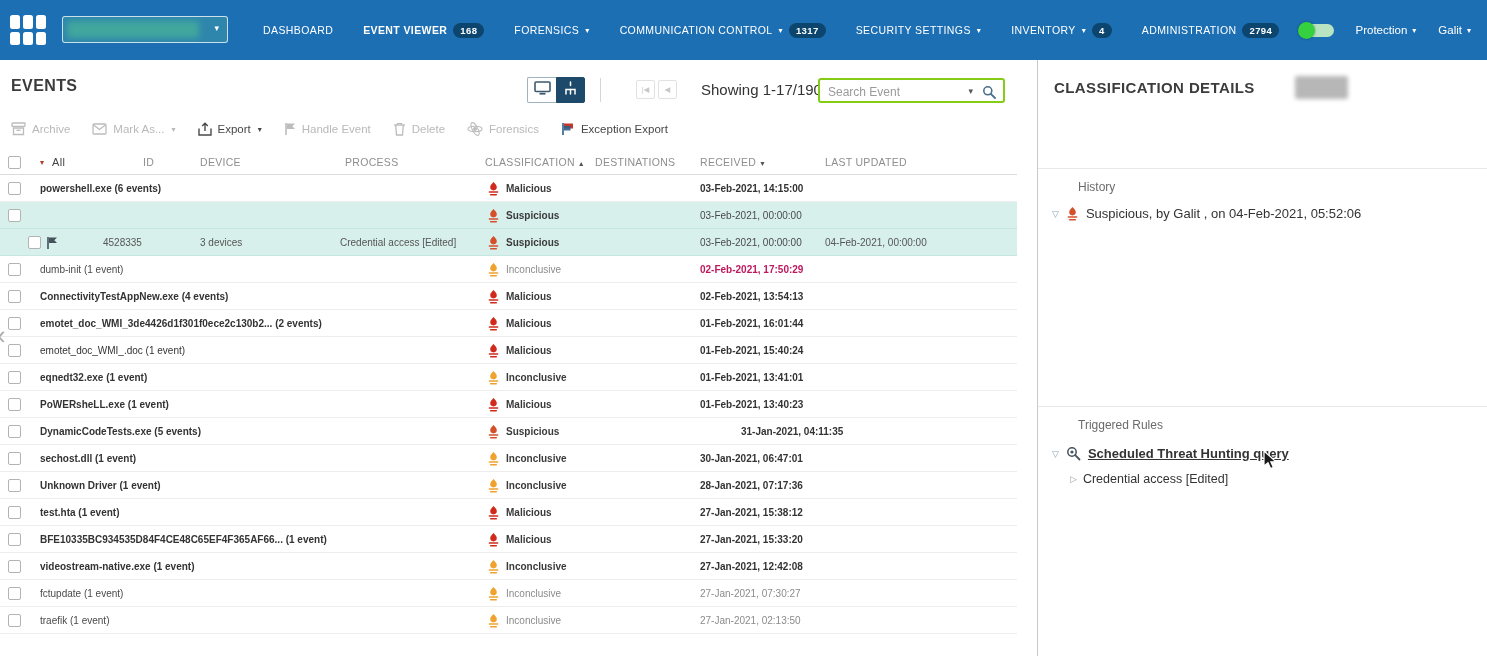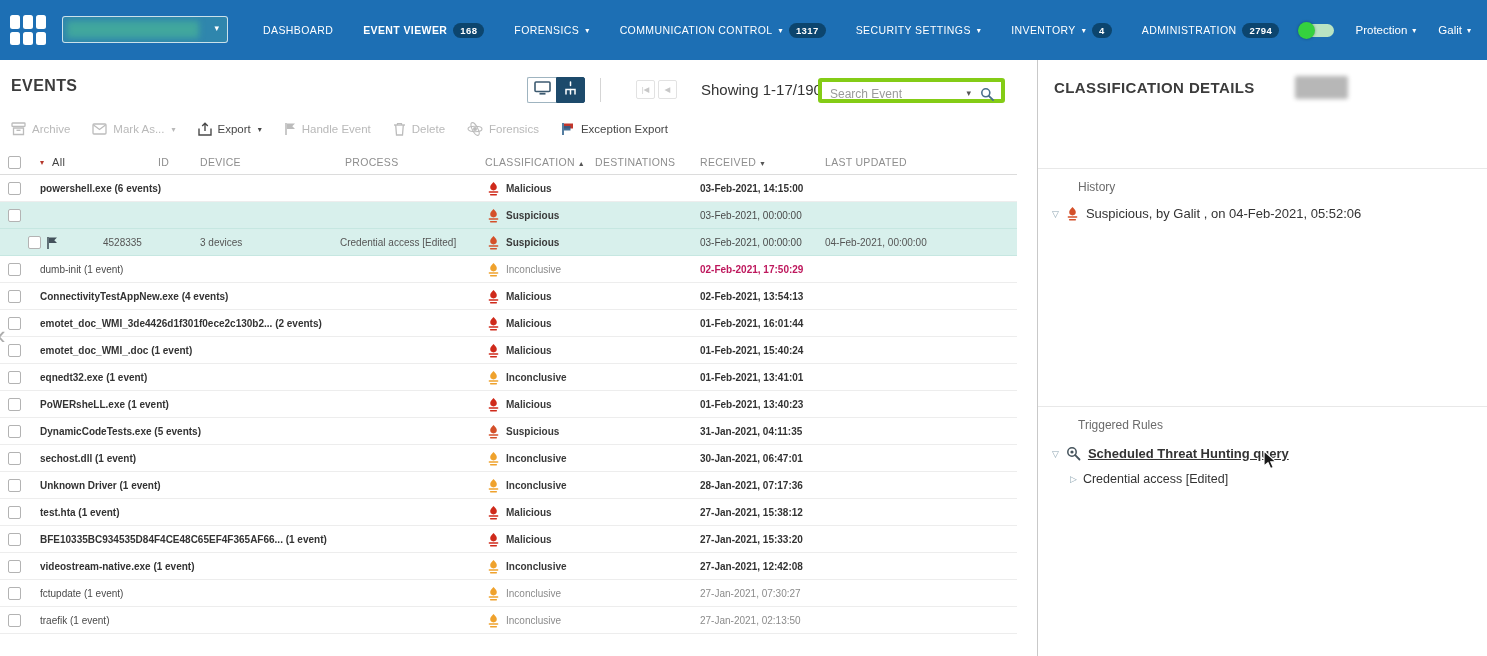--- a/index.html
+++ b/index.html
@@ -27,38 +27,38 @@
   .panel-title{position:absolute;left:11px;top:17px;font-size:16px;font-weight:700;color:#3c3c3c;letter-spacing:.4px;}
   .view-toggle{position:absolute;left:527px;top:17px;display:flex;}
   .vt-btn{width:29px;height:26px;display:flex;align-items:center;justify-content:center;cursor:pointer;}
   .vt-btn.off{background:#fff;border:1px solid #9fb4c0;border-right:none;border-radius:2px 0 0 2px;}
   .vt-btn.on{background:#1d4a6b;border:1px solid #1d4a6b;border-radius:0 2px 2px 0;}
   .ctl-divider{position:absolute;left:600px;top:18px;width:1px;height:24px;background:#d5d5d5;}
   .pager{position:absolute;left:636px;top:20px;display:flex;align-items:center;gap:3px;}
   .pg-btn{width:19px;height:19px;border:1px solid #d2d2d2;border-radius:2px;background:#fff;font-size:7.5px;display:flex;align-items:center;justify-content:center;color:#666;cursor:pointer;}
   .pg-btn.disabled{color:#c8c8c8;border-color:#e2e2e2;cursor:default;}
   .pg-text{font-size:15px;color:#333;margin:0 21px;white-space:nowrap;}
-  .search-box{position:absolute;left:818px;top:18px;width:187px;height:25px;border:4px solid #84cc16;border-radius:3px;background:#fff;}
+  .search-box{position:absolute;left:818px;top:18px;width:187px;height:25px;border:2px solid #84cc16;border-radius:3px;background:#fff;}
   .search-input{position:absolute;left:8px;top:1px;width:128px;height:21px;border:none;outline:none;font-size:12px;color:#444;font-family:inherit;background:transparent;}
   .search-input::placeholder{color:#9a9a9a;}
   .search-caret{position:absolute;right:30px;top:6px;font-size:9px;color:#555;cursor:pointer;}
   .search-icon{position:absolute;right:7px;top:5px;cursor:pointer;}
   .toolbar{position:absolute;left:11px;top:56px;height:26px;display:flex;align-items:center;gap:22px;}
   .tb-item{display:flex;align-items:center;gap:6px;font-size:11.5px;cursor:pointer;white-space:nowrap;}
   .tb-item.disabled{color:#b9b9b9;cursor:default;}
   .tb-item.enabled{color:#474747;}
   .tb-caret{font-size:8px;margin-left:1px;}
   .thead{position:absolute;left:0;top:90px;width:1017px;height:25px;border-bottom:1px solid #dcdcdc;background:#fff;}
   .th{position:absolute;top:0;line-height:25px;font-size:10.5px;color:#8e8e8e;letter-spacing:.3px;white-space:nowrap;}
   .sort{font-size:7px;color:#555;margin-left:3px;}
   .checkbox{width:13px;height:13px;border:1px solid #b3b3b3;border-radius:2px;background:#fff;display:inline-block;cursor:pointer;}
   .thead .checkbox{position:absolute;left:8px;top:6px;}
   .th-all-caret{left:40px;font-size:8px;color:#b5382c;cursor:pointer;}
   .th-all{left:52px;color:#444;font-size:11px;cursor:pointer;}
-  .th-id{left:158px}.th-dev{left:200px}.th-proc{left:345px}.th-cls{left:485px;cursor:pointer;}
+  .th-id{left:143px}.th-dev{left:200px}.th-proc{left:345px}.th-cls{left:485px;cursor:pointer;}
   .th-dest{left:595px}.th-recv{left:700px;cursor:pointer;}.th-upd{left:825px}
   .rows{position:absolute;left:0;top:115px;width:1017px;}
   .row{position:relative;height:27px;border-bottom:1px solid #ededed;background:#fff;cursor:pointer;}
   .row.selected{background:#d8f0ec;border-bottom-color:#c6e7e1;}
   .cell{position:absolute;top:0;line-height:27px;font-size:10px;white-space:nowrap;}
   .row .checkbox{position:absolute;top:7px;}
   .icn{position:absolute;top:7px;line-height:0;}
   .c-check{left:8px}.c-check2{left:28px}.c-flag{left:46px}.c-id{left:103px;color:#555}.c-dev{left:200px;color:#555}
   .c-proc{left:340px;color:#555}.c-clsicon{left:487px}.c-cls{left:506px}.c-recv{left:700px}.c-upd{left:825px;color:#555}
   .c-gridicon{left:64px}.c-sumlabel{left:86px;color:#5b6b74}.c-sumvalue{left:246px;color:#5b6b74}
@@ -319,21 +319,21 @@
         <span class="icn c-clsicon"><svg width="13" height="14" viewBox="0 0 13 14">
             <path d="M6.5 0C8 1.8 9.8 2.9 9.8 5.1a3.3 3.3 0 0 1-6.6 0C3.2 3.3 5 1.9 6.5 0Z" fill="#cf2a1b"></path>
             <rect x="1.6" y="9.2" width="9.8" height="1.6" rx=".8" fill="#cf2a1b"></rect>
             <rect x="2.9" y="11.9" width="7.2" height="1.6" rx=".8" fill="#cf2a1b"></rect>
           </svg></span>
         <span class="cell c-cls" style="font-weight:700;color:#3a3a3a;">Malicious</span>
         <span class="cell c-recv" style="font-weight:700;color:#333;">01-Feb-2021, 16:01:44</span>
       </div>
       <div class="row">
         <span class="checkbox c-check"></span>
-        <span class="cell c-name" style="font-weight:700;color:#333;text-align:right;">emotet_doc_WMI_.doc <span>(1 event)</span></span>
+        <span class="cell c-name" style="font-weight:400;color:#333;text-align:right;">emotet_doc_WMI_.doc <span>(1 event)</span></span>
         <span class="icn c-clsicon"><svg width="13" height="14" viewBox="0 0 13 14">
             <path d="M6.5 0C8 1.8 9.8 2.9 9.8 5.1a3.3 3.3 0 0 1-6.6 0C3.2 3.3 5 1.9 6.5 0Z" fill="#cf2a1b"></path>
             <rect x="1.6" y="9.2" width="9.8" height="1.6" rx=".8" fill="#cf2a1b"></rect>
             <rect x="2.9" y="11.9" width="7.2" height="1.6" rx=".8" fill="#cf2a1b"></rect>
           </svg></span>
         <span class="cell c-cls" style="font-weight:700;color:#3a3a3a;">Malicious</span>
         <span class="cell c-recv" style="font-weight:700;color:#333;">01-Feb-2021, 15:40:24</span>
       </div>
       <div class="row">
         <span class="checkbox c-check"></span>
@@ -359,21 +359,21 @@
       </div>
       <div class="row">
         <span class="checkbox c-check"></span>
         <span class="cell c-name" style="font-weight:700;color:#333;">DynamicCodeTests.exe <span>(5 events)</span></span>
         <span class="icn c-clsicon"><svg width="13" height="14" viewBox="0 0 13 14">
             <path d="M6.5 0C8 1.8 9.8 2.9 9.8 5.1a3.3 3.3 0 0 1-6.6 0C3.2 3.3 5 1.9 6.5 0Z" fill="#d4502a"></path>
             <rect x="1.6" y="9.2" width="9.8" height="1.6" rx=".8" fill="#d4502a"></rect>
             <rect x="2.9" y="11.9" width="7.2" height="1.6" rx=".8" fill="#d4502a"></rect>
           </svg></span>
         <span class="cell c-cls" style="font-weight:700;color:#3a3a3a;">Suspicious</span>
-        <span class="cell c-recv" style="font-weight:700;color:#333;">31-Jan-2021, 04:11:35</span>
+        <span class="cell c-recv" style="font-weight:700;color:#333;margin-left:41px;">31-Jan-2021, 04:11:35</span>
       </div>
       <div class="row">
         <span class="checkbox c-check"></span>
         <span class="cell c-name" style="font-weight:700;color:#333;">sechost.dll <span>(1 event)</span></span>
         <span class="icn c-clsicon"><svg width="13" height="14" viewBox="0 0 13 14">
             <path d="M6.5 0C8 1.8 9.8 2.9 9.8 5.1a3.3 3.3 0 0 1-6.6 0C3.2 3.3 5 1.9 6.5 0Z" fill="#efa22d"></path>
             <rect x="1.6" y="9.2" width="9.8" height="1.6" rx=".8" fill="#efa22d"></rect>
             <rect x="2.9" y="11.9" width="7.2" height="1.6" rx=".8" fill="#efa22d"></rect>
           </svg></span>
         <span class="cell c-cls" style="font-weight:700;color:#3a3a3a;">Inconclusive</span>

